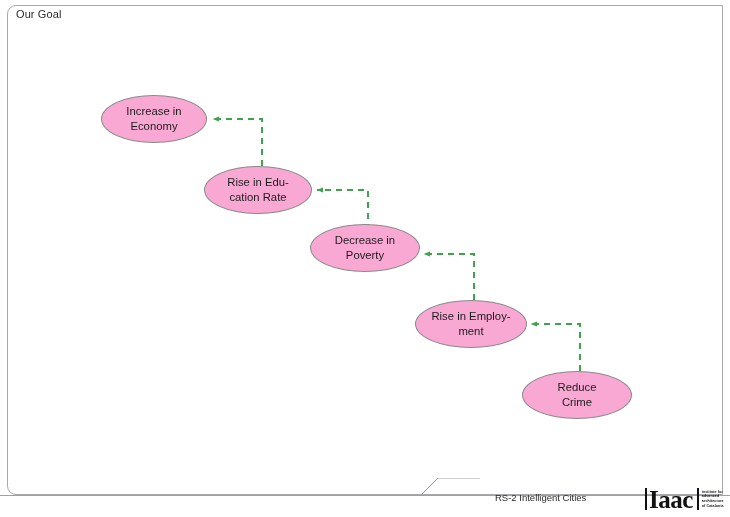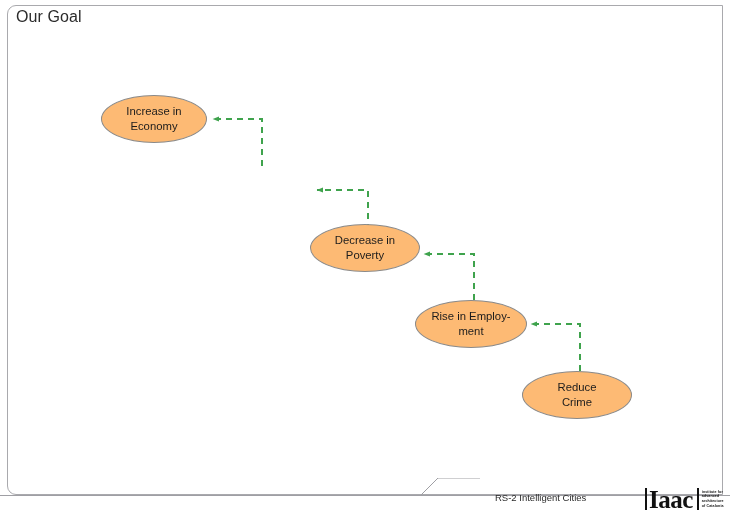--- a/index.html
+++ b/index.html
@@ -30,21 +30,21 @@
     border-radius: 9px 0px 0px 9px;
     box-sizing: border-box;
     background: transparent;
   }
 
   
   .sheet-title {
     position: absolute;
     left: 16px;
     top: 8px;
-    font-size: 16px;
+    font-size: 11px;
     color: #2b2b2b;
     letter-spacing: 0.1px;
     white-space: nowrap;
   }
 
   
   .diagram-layer {
     position: absolute;
     left: 0;
     top: 0;
@@ -55,21 +55,21 @@
     position: absolute;
     left: 0;
     top: 0;
   }
 
   
   .node {
     position: absolute;
     box-sizing: border-box;
     border-radius: 50%;
-    background: #fdba74;
+    background: #f9a8d4;
     border: 1px solid #8a8a8a;
     display: flex;
     align-items: center;
     justify-content: center;
     text-align: center;
     color: #1c1c1c;
     font-size: 11.3px;
     line-height: 15px;
     font-family: "Liberation Sans", sans-serif;
   }
@@ -168,20 +168,24 @@
       <path d="M 474,300 L 474,254 L 424,254" fill="none" stroke="#3fa34d" stroke-width="2" stroke-dasharray="6,5" marker-end="url(#arrowGreen)"></path>
 
       <path d="M 580,371 L 580,324 L 531,324" fill="none" stroke="#3fa34d" stroke-width="2" stroke-dasharray="6,5" marker-end="url(#arrowGreen)"></path>
     </svg>
 
     <div class="node" style="left:101px; top:95px; width:106px; height:48px;">
       <span class="node-label">Increase in
 Economy</span>
     </div>
 
+    <div class="node" style="left:204px; top:166px; width:108px; height:48px;">
+      <span class="node-label">Rise in Edu-
+cation Rate</span>
+    </div>
 
     <div class="node" style="left:310px; top:224px; width:110px; height:48px;">
       <span class="node-label">Decrease in
 Poverty</span>
     </div>
 
     <div class="node" style="left:415px; top:300px; width:112px; height:48px;">
       <span class="node-label">Rise in Employ-
 ment</span>
     </div>

